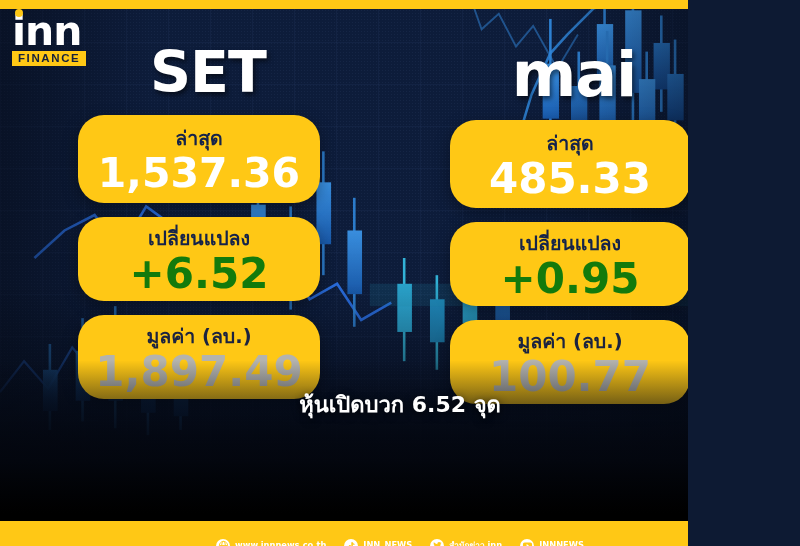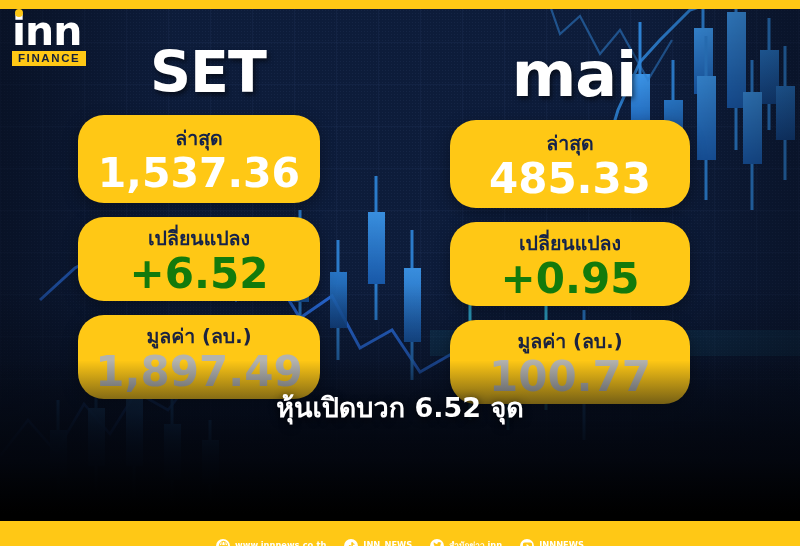--- a/index.html
+++ b/index.html
@@ -2,21 +2,21 @@
 <html><head>
 <meta charset="utf-8">
 <style>
   * { margin:0; padding:0; box-sizing:border-box; }
   html,body { width:800px; height:546px; overflow:hidden; }
   body {
     font-family:"Liberation Sans", sans-serif;
     background:#0d1a33;
     position:relative;
   }
-  .stage { position:absolute; inset:0; width:800px; height:546px; overflow:hidden; background:#4c1d95; }
+  .stage { position:absolute; inset:0; width:688px; height:546px; overflow:hidden; background:#4c1d95; }
 
   
   .bg-base {
     position:absolute; inset:0;
     background:
       radial-gradient(ellipse 520px 360px at 62% 18%, #18386b 0%, rgba(18,45,90,0) 70%),
       radial-gradient(ellipse 420px 300px at 18% 60%, #10294f 0%, rgba(12,30,60,0) 72%),
       linear-gradient(160deg,#0e1d3b 0%, #122banything 0%, #0d1c3a 45%, #0a1530 100%);
     background-color:#0d1c3a;
   }
@@ -105,21 +105,21 @@
     pointer-events:none; z-index:27;
     background:linear-gradient(to bottom, rgba(4,9,20,0) 66%, rgba(4,9,20,0.55) 74%, rgba(3,6,14,0.88) 84%, rgba(0,0,0,1) 94%);
   }
 
   
   .headline {
     position:absolute; z-index:33; left:0; width:800px; top:391px;
     text-align:center; color:#ffffff; font-weight:700;
     font-family:"DejaVu Sans", sans-serif;
     text-shadow:0 2px 8px rgba(0,0,0,.85);
-    line-height:1.28; font-size:27px;
+    line-height:1.28; font-size:22px;
   }
   .headline .l2 { display:block; }
 
   
   .footer {
     position:absolute; left:0; bottom:0; width:800px; height:25px; background:#FFC815;
     z-index:45; display:flex; align-items:center; justify-content:center; gap:0px;
   }
   .f-item { display:flex; align-items:center; gap:5px; padding:0 9px;margin-top:24px; }
   .f-ico {

